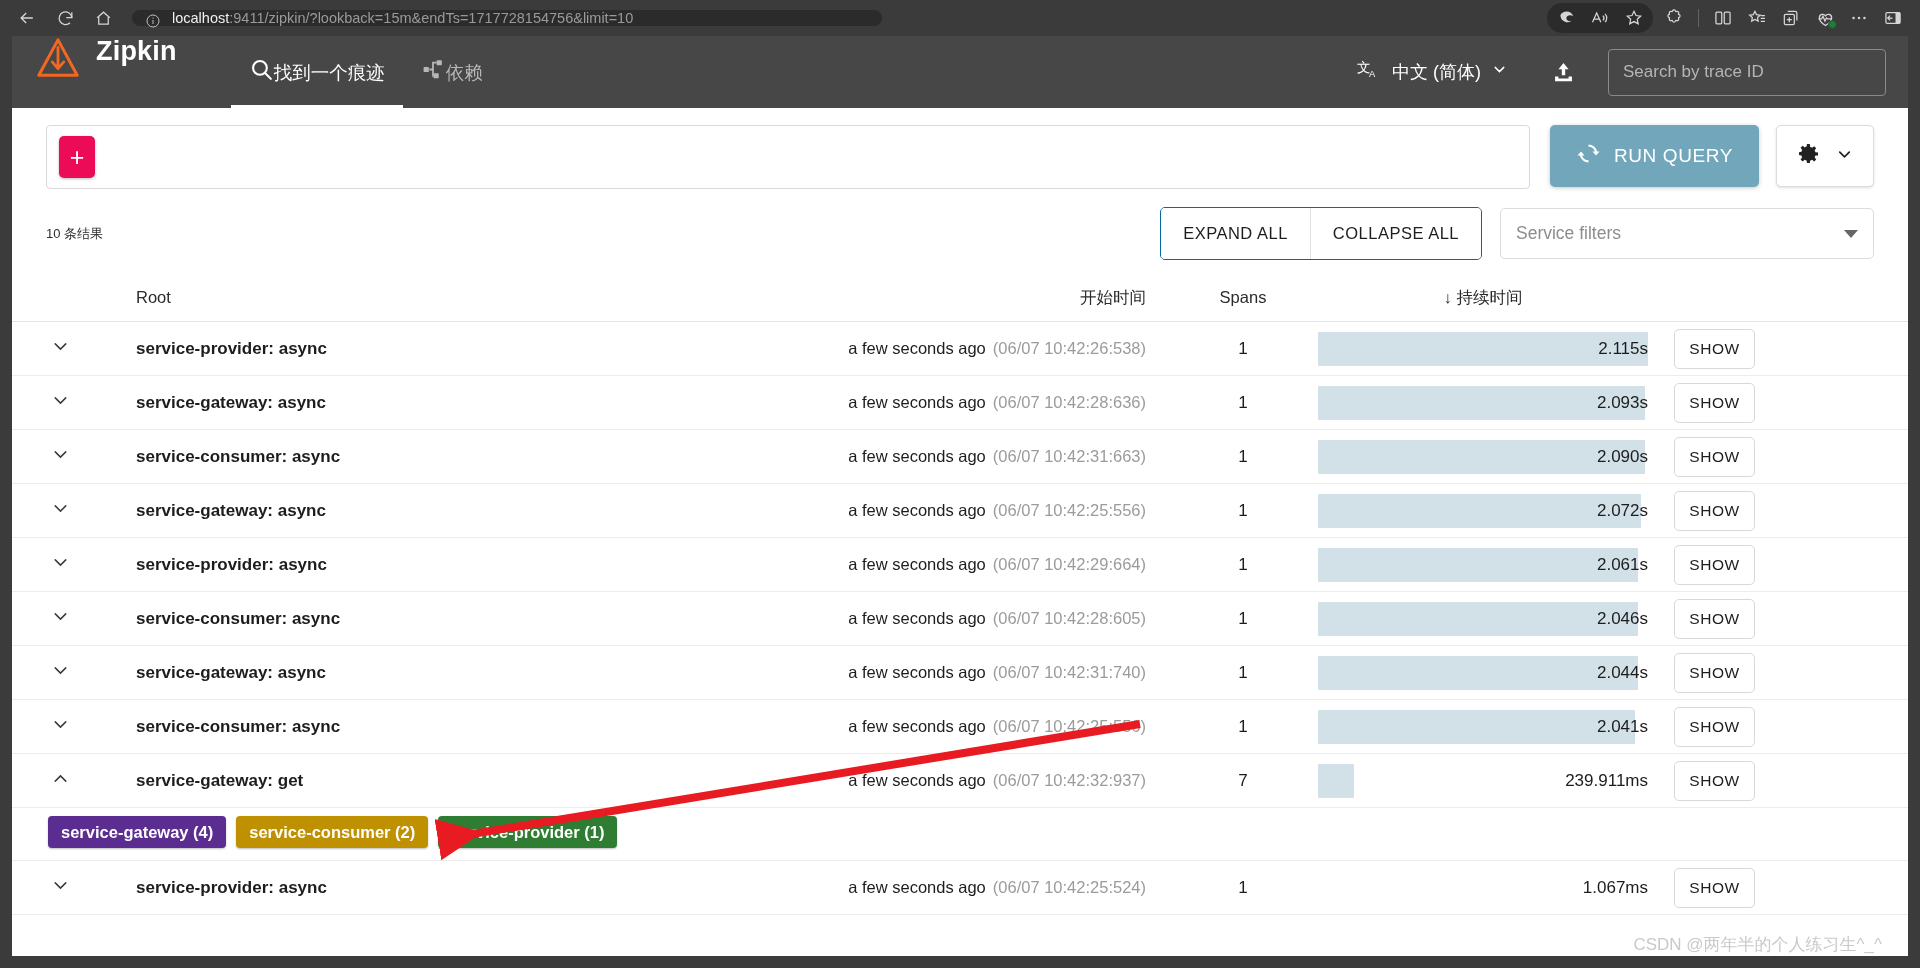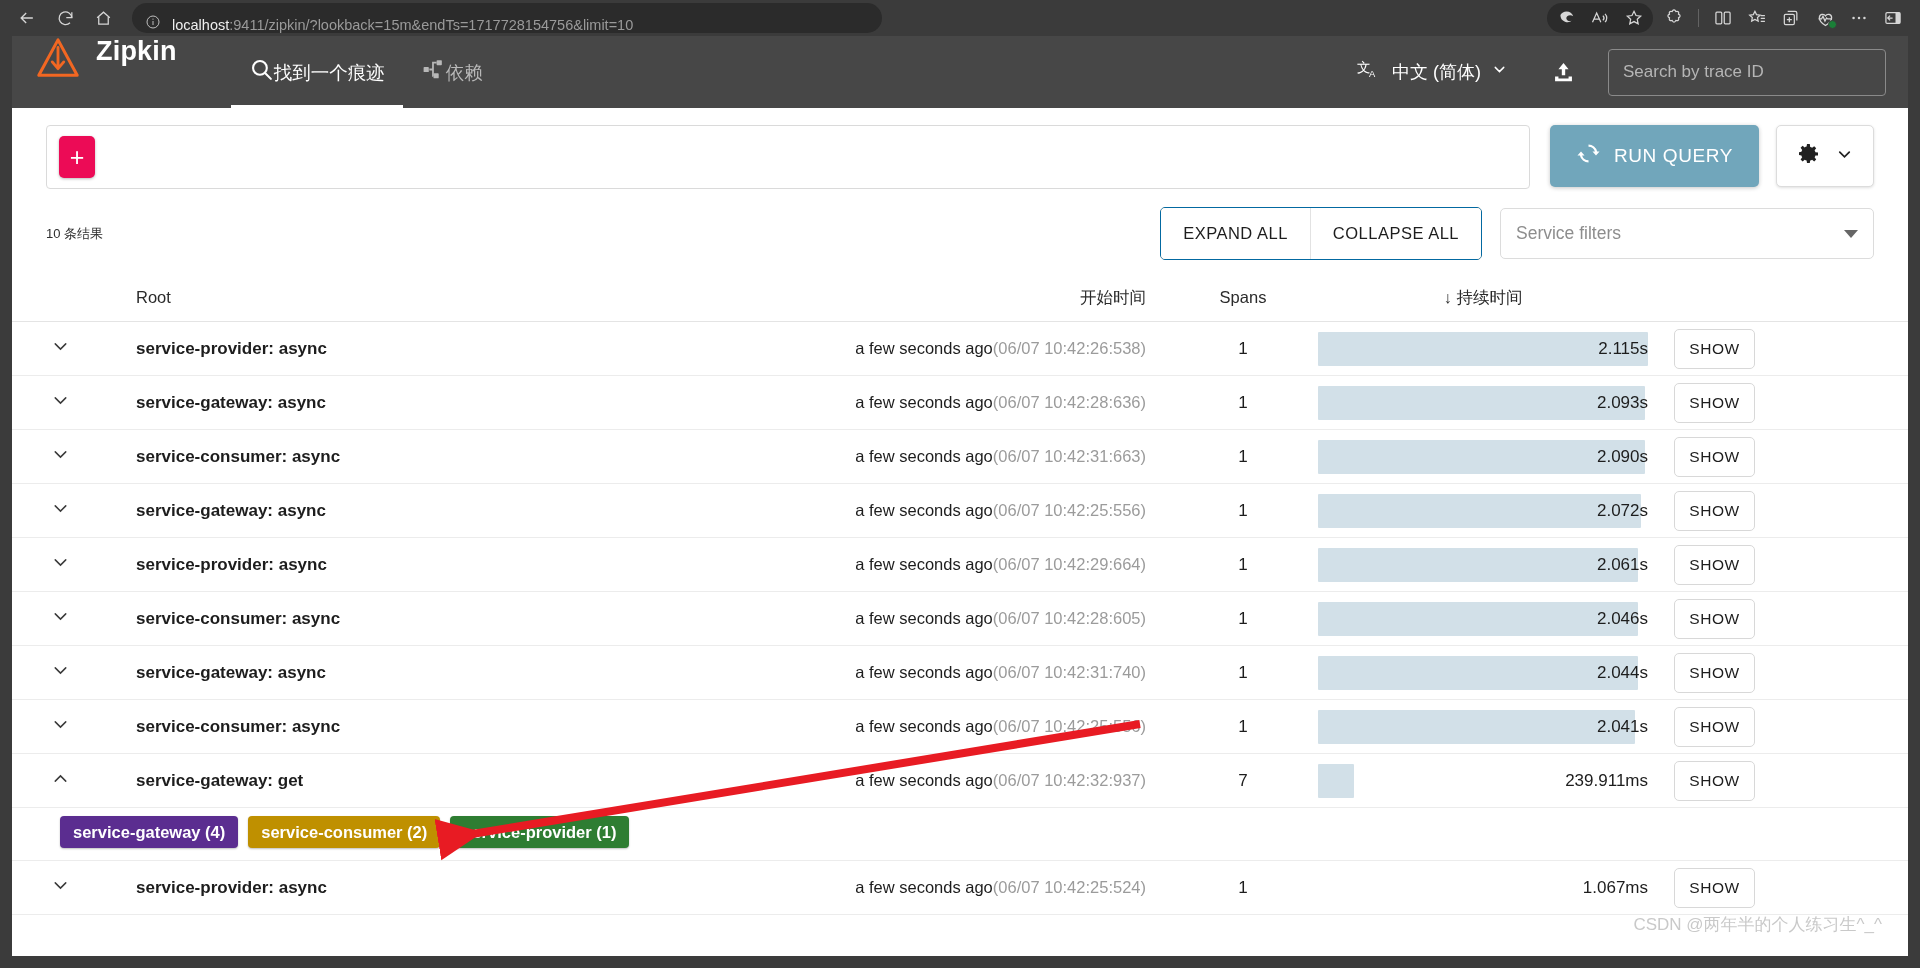--- a/index.html
+++ b/index.html
@@ -23,25 +23,25 @@
   .nav-btn {
     width: 34px; height: 30px;
     display: flex; align-items: center; justify-content: center;
     border-radius: 4px;
   }
   .nav-btn svg { stroke: #d6d6d6; fill: none; stroke-width: 1.6; }
 
   .url-bar {
     flex: 0 0 auto;
     width: 750px;
-    height: 30px;
+    height: 16px;
     background: #2b2b2b;
     border-radius: 15px;
     display: flex;
-    align-items: flex-end;
+    align-items: flex-start;
     padding: 0 10px;
     margin-left: 6px;
   }
   .url-info {
     width: 22px; height: 22px;
     display: flex; align-items: center; justify-content: center;
     margin-right: 8px;
   }
   .url-info svg { stroke: #c9c9c9; fill: none; stroke-width: 1.4; }
   .url-text {
@@ -335,20 +335,21 @@
   .trow .col-start {
     width: 480px;
     text-align: right;
     padding-right: 22px;
     font-size: 16.5px;
     color: #1d1d1d;
     white-space: nowrap;
   }
   .trow .col-start .ts {
     color: #9b9b9b;
+    margin-left: 7px;
   }
   .trow .col-spans {
     width: 150px;
     text-align: center;
     font-size: 17px;
     color: #1d1d1d;
   }
   .trow .col-dur {
     width: 330px;
     position: relative;
@@ -386,21 +387,21 @@
     color: #1d1d1d;
     letter-spacing: .6px;
     font-family: "Liberation Sans", sans-serif;
   }
 
   
   .badge-row {
     display: flex;
     align-items: center;
     gap: 10px;
-    padding: 8px 0 12px 48px;
+    padding: 8px 0 12px 36px;
     border-bottom: 1px solid #ececec;
     height: 53px;
   }
   .svc-badge {
     height: 32px;
     padding: 0 13px;
     display: flex;
     align-items: center;
     border-radius: 4px;
     color: #fff;
@@ -414,21 +415,21 @@
   .annot-arrow {
     position: absolute;
     left: 0; top: 0;
     width: 1896px; height: 920px;
     pointer-events: none;
   }
 
   .watermark {
     position: absolute;
     right: 26px;
-    bottom: 20px;
+    bottom: 0;
     font-size: 17px;
     color: #c9c9c9;
     white-space: nowrap;
   }
 </style>
 </head>
 <body>
 
 <div class="browser-chrome">
   <div class="nav-btns">

